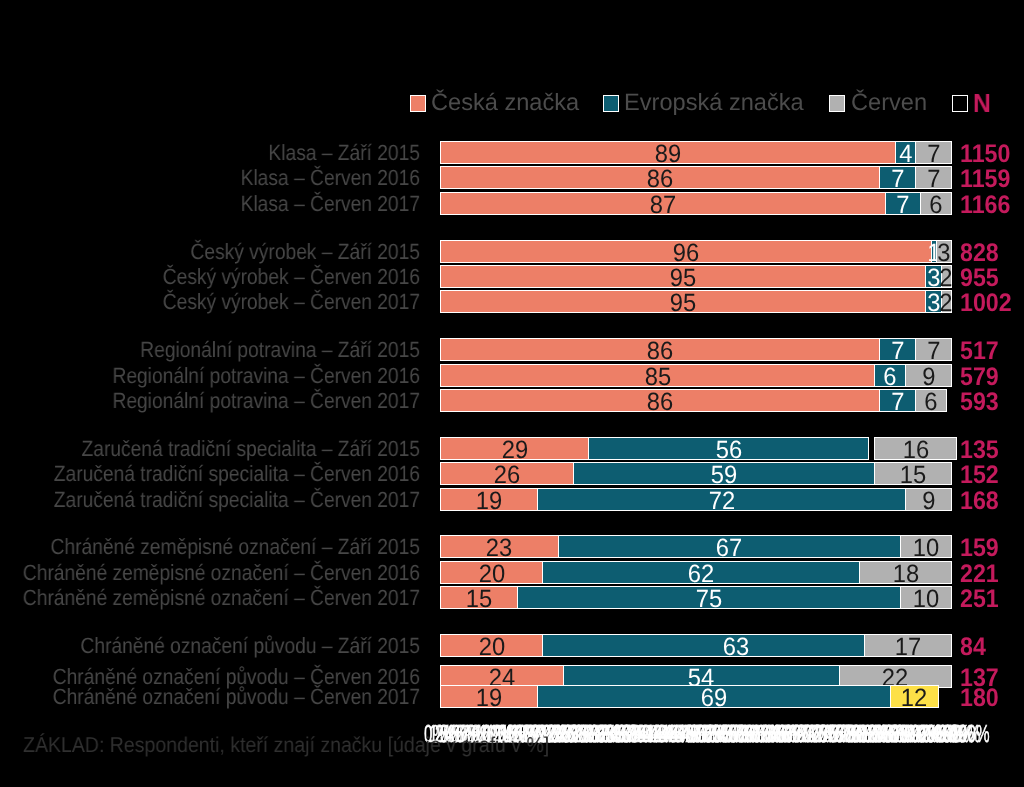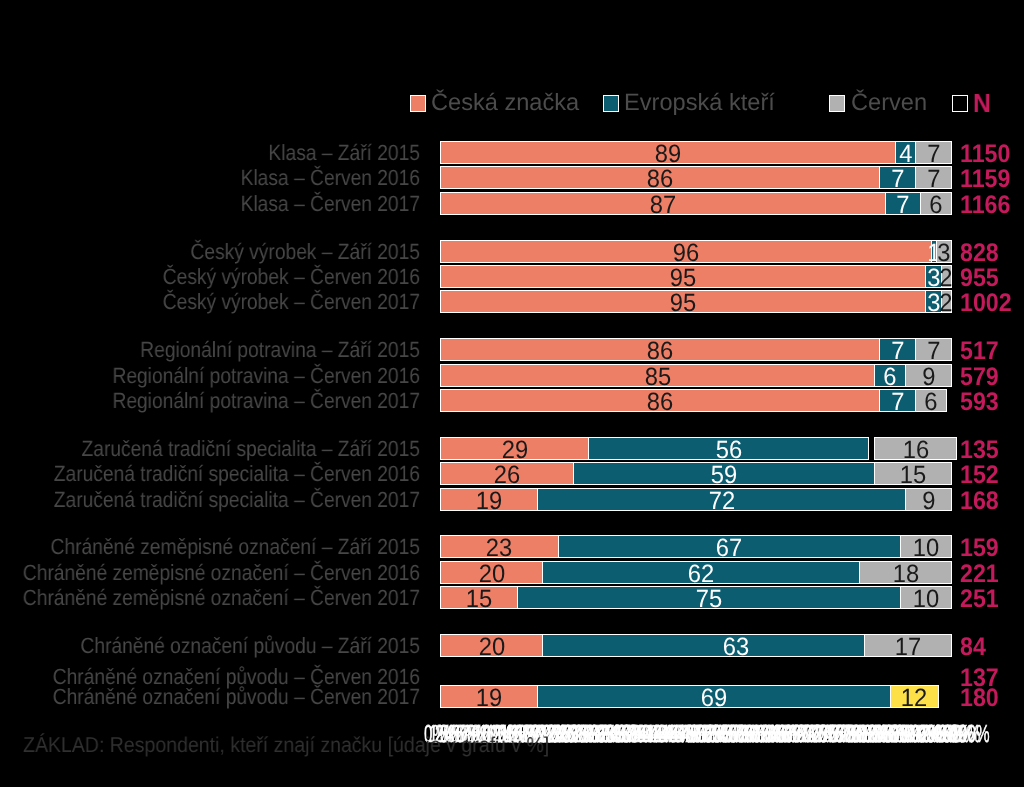--- a/index.html
+++ b/index.html
@@ -57,21 +57,21 @@
 
 <div id="stage">
 
   <div id="legend">
     <div class="legend-item" style="left:410px">
       <span class="swatch" style="background:#ED7F67"></span>
       <span class="legend-label" style="left:21px">Česká značka</span>
     </div>
     <div class="legend-item" style="left:603px">
       <span class="swatch" style="background:#0D5D71"></span>
-      <span class="legend-label" style="left:21px">Evropská kteří</span>
+      <span class="legend-label" style="left:21px">Evropská značka</span>
     </div>
     <div class="legend-item" style="left:829px">
       <span class="swatch" style="background:#B1B1B1"></span>
       <span class="legend-label" style="left:22px">Červen</span>
     </div>
     <div class="legend-item" style="left:952px">
       <span class="swatch" style="background:#000000"></span>
       <span class="legend-label n-label" style="left:21px">N</span>
     </div>
   </div>
@@ -408,20 +408,37 @@
         <div class="seg seg-3" style="left:424.130px;width:87.870px;background:#B1B1B1">
           <span class="seg-label">
               <i>17</i>
             </span>
         </div>
       </div>
       <div class="n-value">84</div>
     </div>
     <div class="row" style="top:665px">
       <div class="row-label">Chráněné označení původu – Červen 2016</div>
+      <div class="bar">
+        <div class="seg seg-1" style="left:0.000px;width:123.640px;background:#ED7F67">
+          <span class="seg-label">
+              <i>24</i>
+            </span>
+        </div>
+        <div class="seg seg-2" style="left:122.640px;width:276.940px;background:#0D5D71">
+          <span class="seg-label">
+              <i>54</i>
+            </span>
+        </div>
+        <div class="seg seg-3" style="left:398.580px;width:113.420px;background:#B1B1B1">
+          <span class="seg-label">
+              <i>22</i>
+            </span>
+        </div>
+      </div>
       <div class="n-value">137</div>
     </div>
     <div class="row" style="top:684.8px">
       <div class="row-label">Chráněné označení původu – Červen 2017</div>
       <div class="bar">
         <div class="seg seg-1" style="left:0.000px;width:98.090px;background:#ED7F67">
           <span class="seg-label">
               <i>19</i>
             </span>
         </div>

